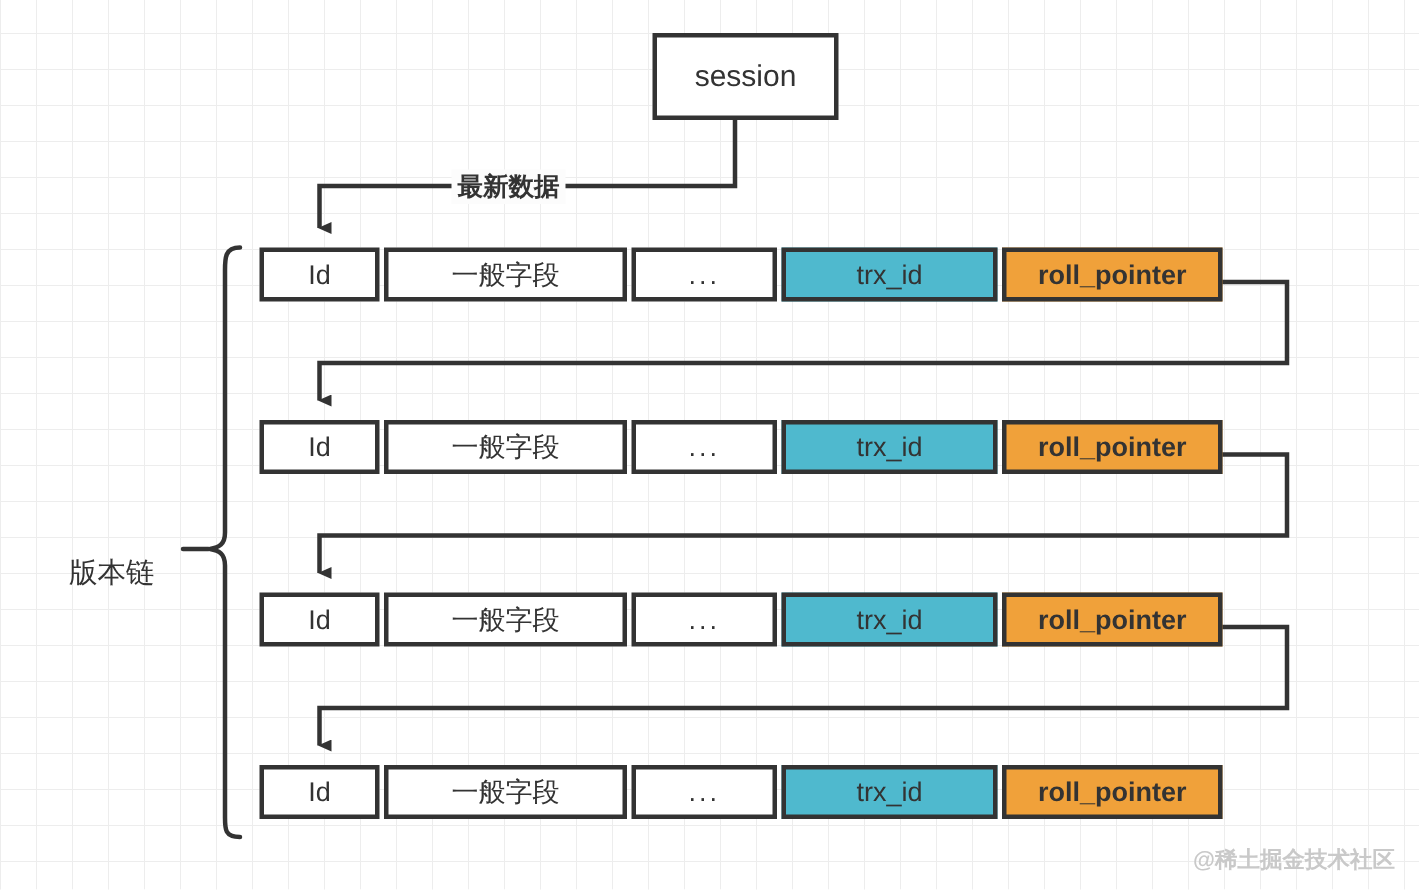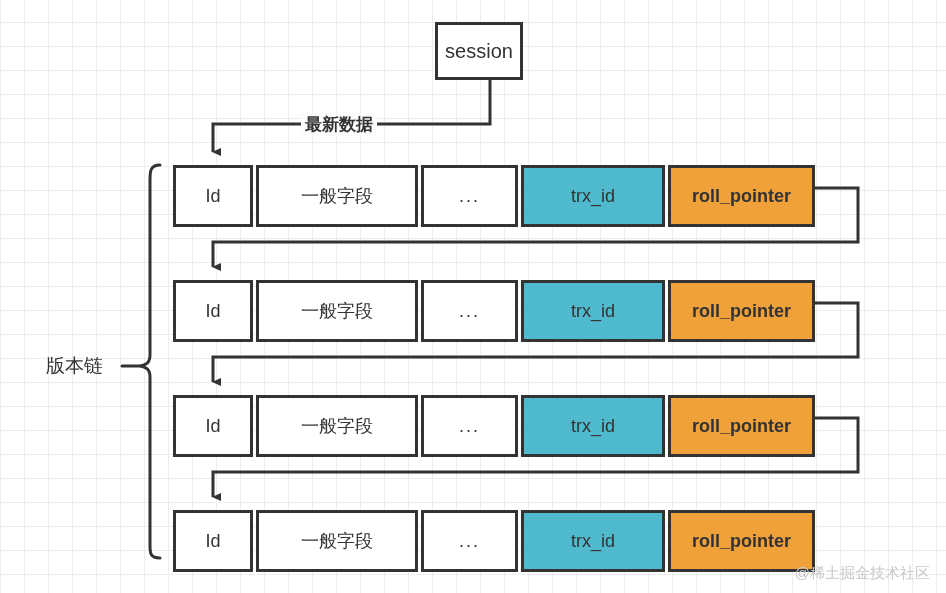--- a/index.html
+++ b/index.html
@@ -36,27 +36,27 @@
     border: 3px solid #333333;
     background: #ffffff;
     display: flex;
     align-items: center;
     justify-content: center;
     color: #333333;
   }
   #session-box {
     left: 435px;
     top: 22px;
-    width: 88px;
+    width: 124px;
     height: 58px;
     font-size: 20px;
   }
   .chain-row {
     position: absolute;
-    height: 62px;
+    height: 36px;
     display: flex;
     align-items: stretch;
   }
   .cell {
     box-sizing: border-box;
     border: 3px solid #333333;
     background: #ffffff;
     display: flex;
     align-items: center;
     justify-content: center;
@@ -79,32 +79,33 @@
     white-space: nowrap;
   }
   #label-latest-data {
     left: 301px;
     top: 113px;
     font-weight: bold;
   }
   #label-version-chain {
     position: absolute;
     left: 46px;
-    top: 353px;
+    top: 369px;
     font-size: 19px;
     color: #333333;
     white-space: nowrap;
   }
   #watermark {
     position: absolute;
     right: 16px;
     bottom: 10px;
     font-size: 15px;
     color: #c9c9c9;
     white-space: nowrap;
+    font-weight: bold;
   }
 </style>
 </head>
 <body>
 
 <div id="canvas">
 
   <svg id="vector-layer" width="946" height="593" viewBox="0 0 946 593">
     <defs>
       <marker id="arrow-down" markerWidth="10" markerHeight="10" refX="4" refY="8" orient="auto" markerUnits="userSpaceOnUse">

